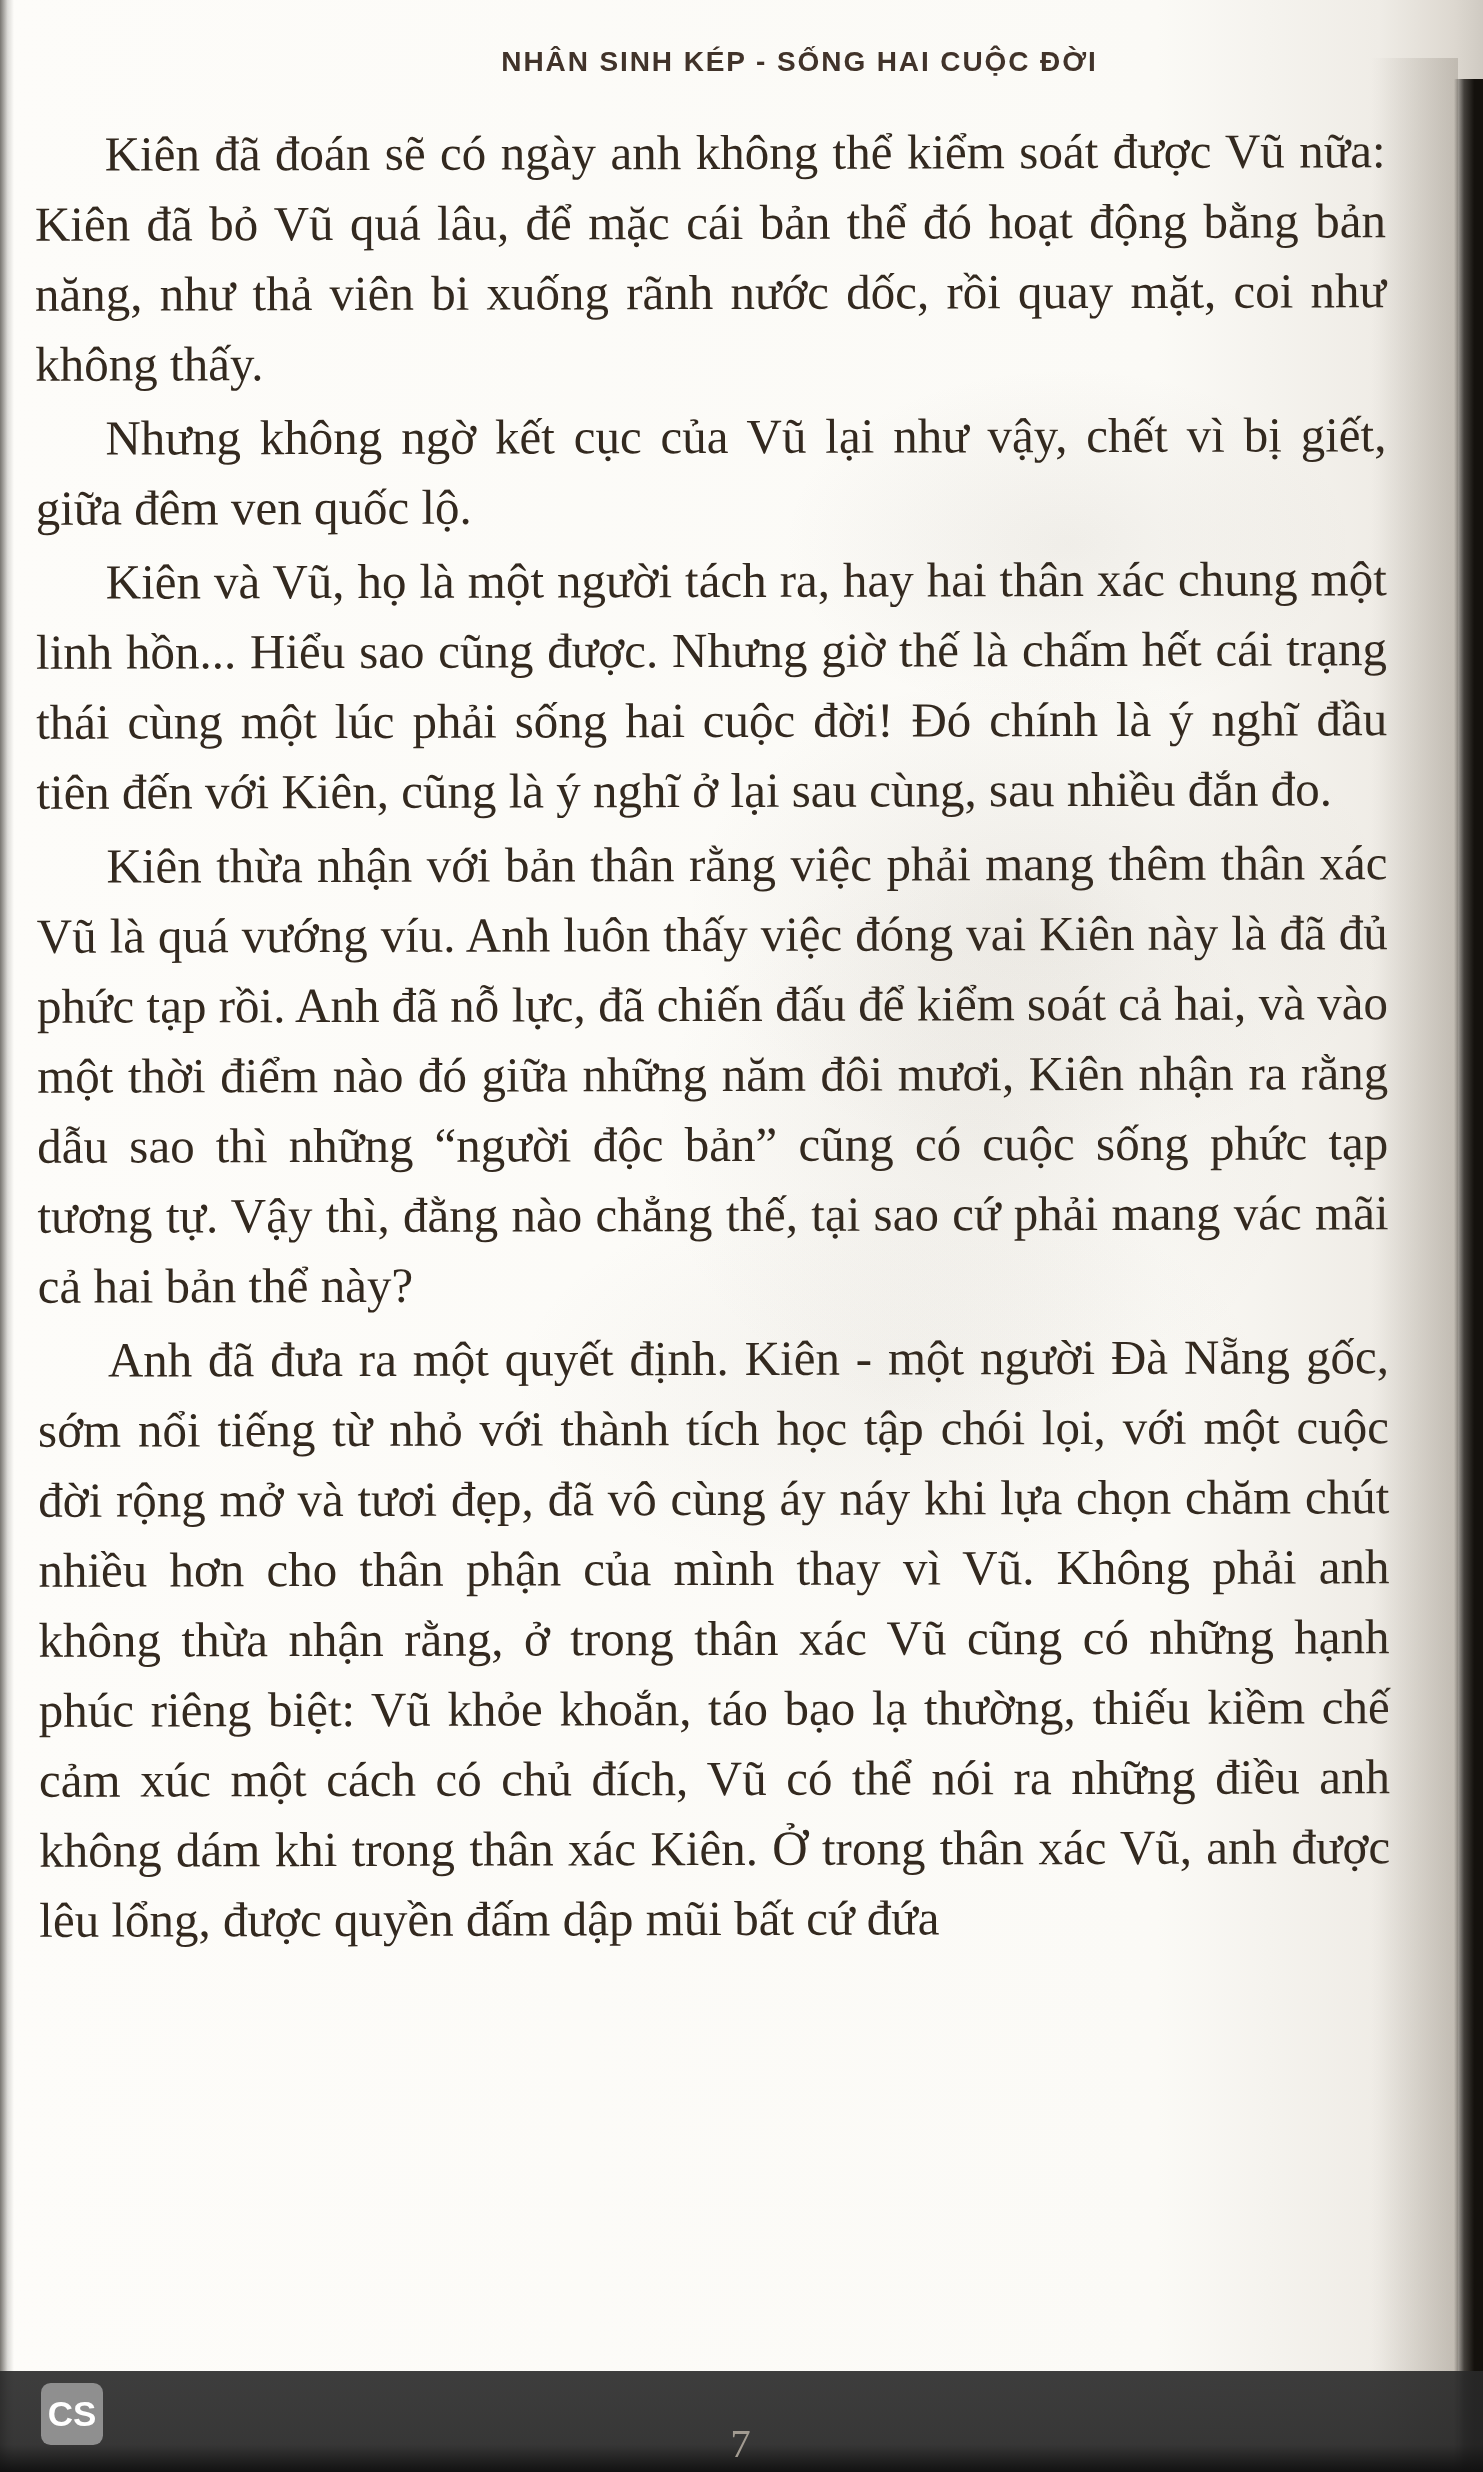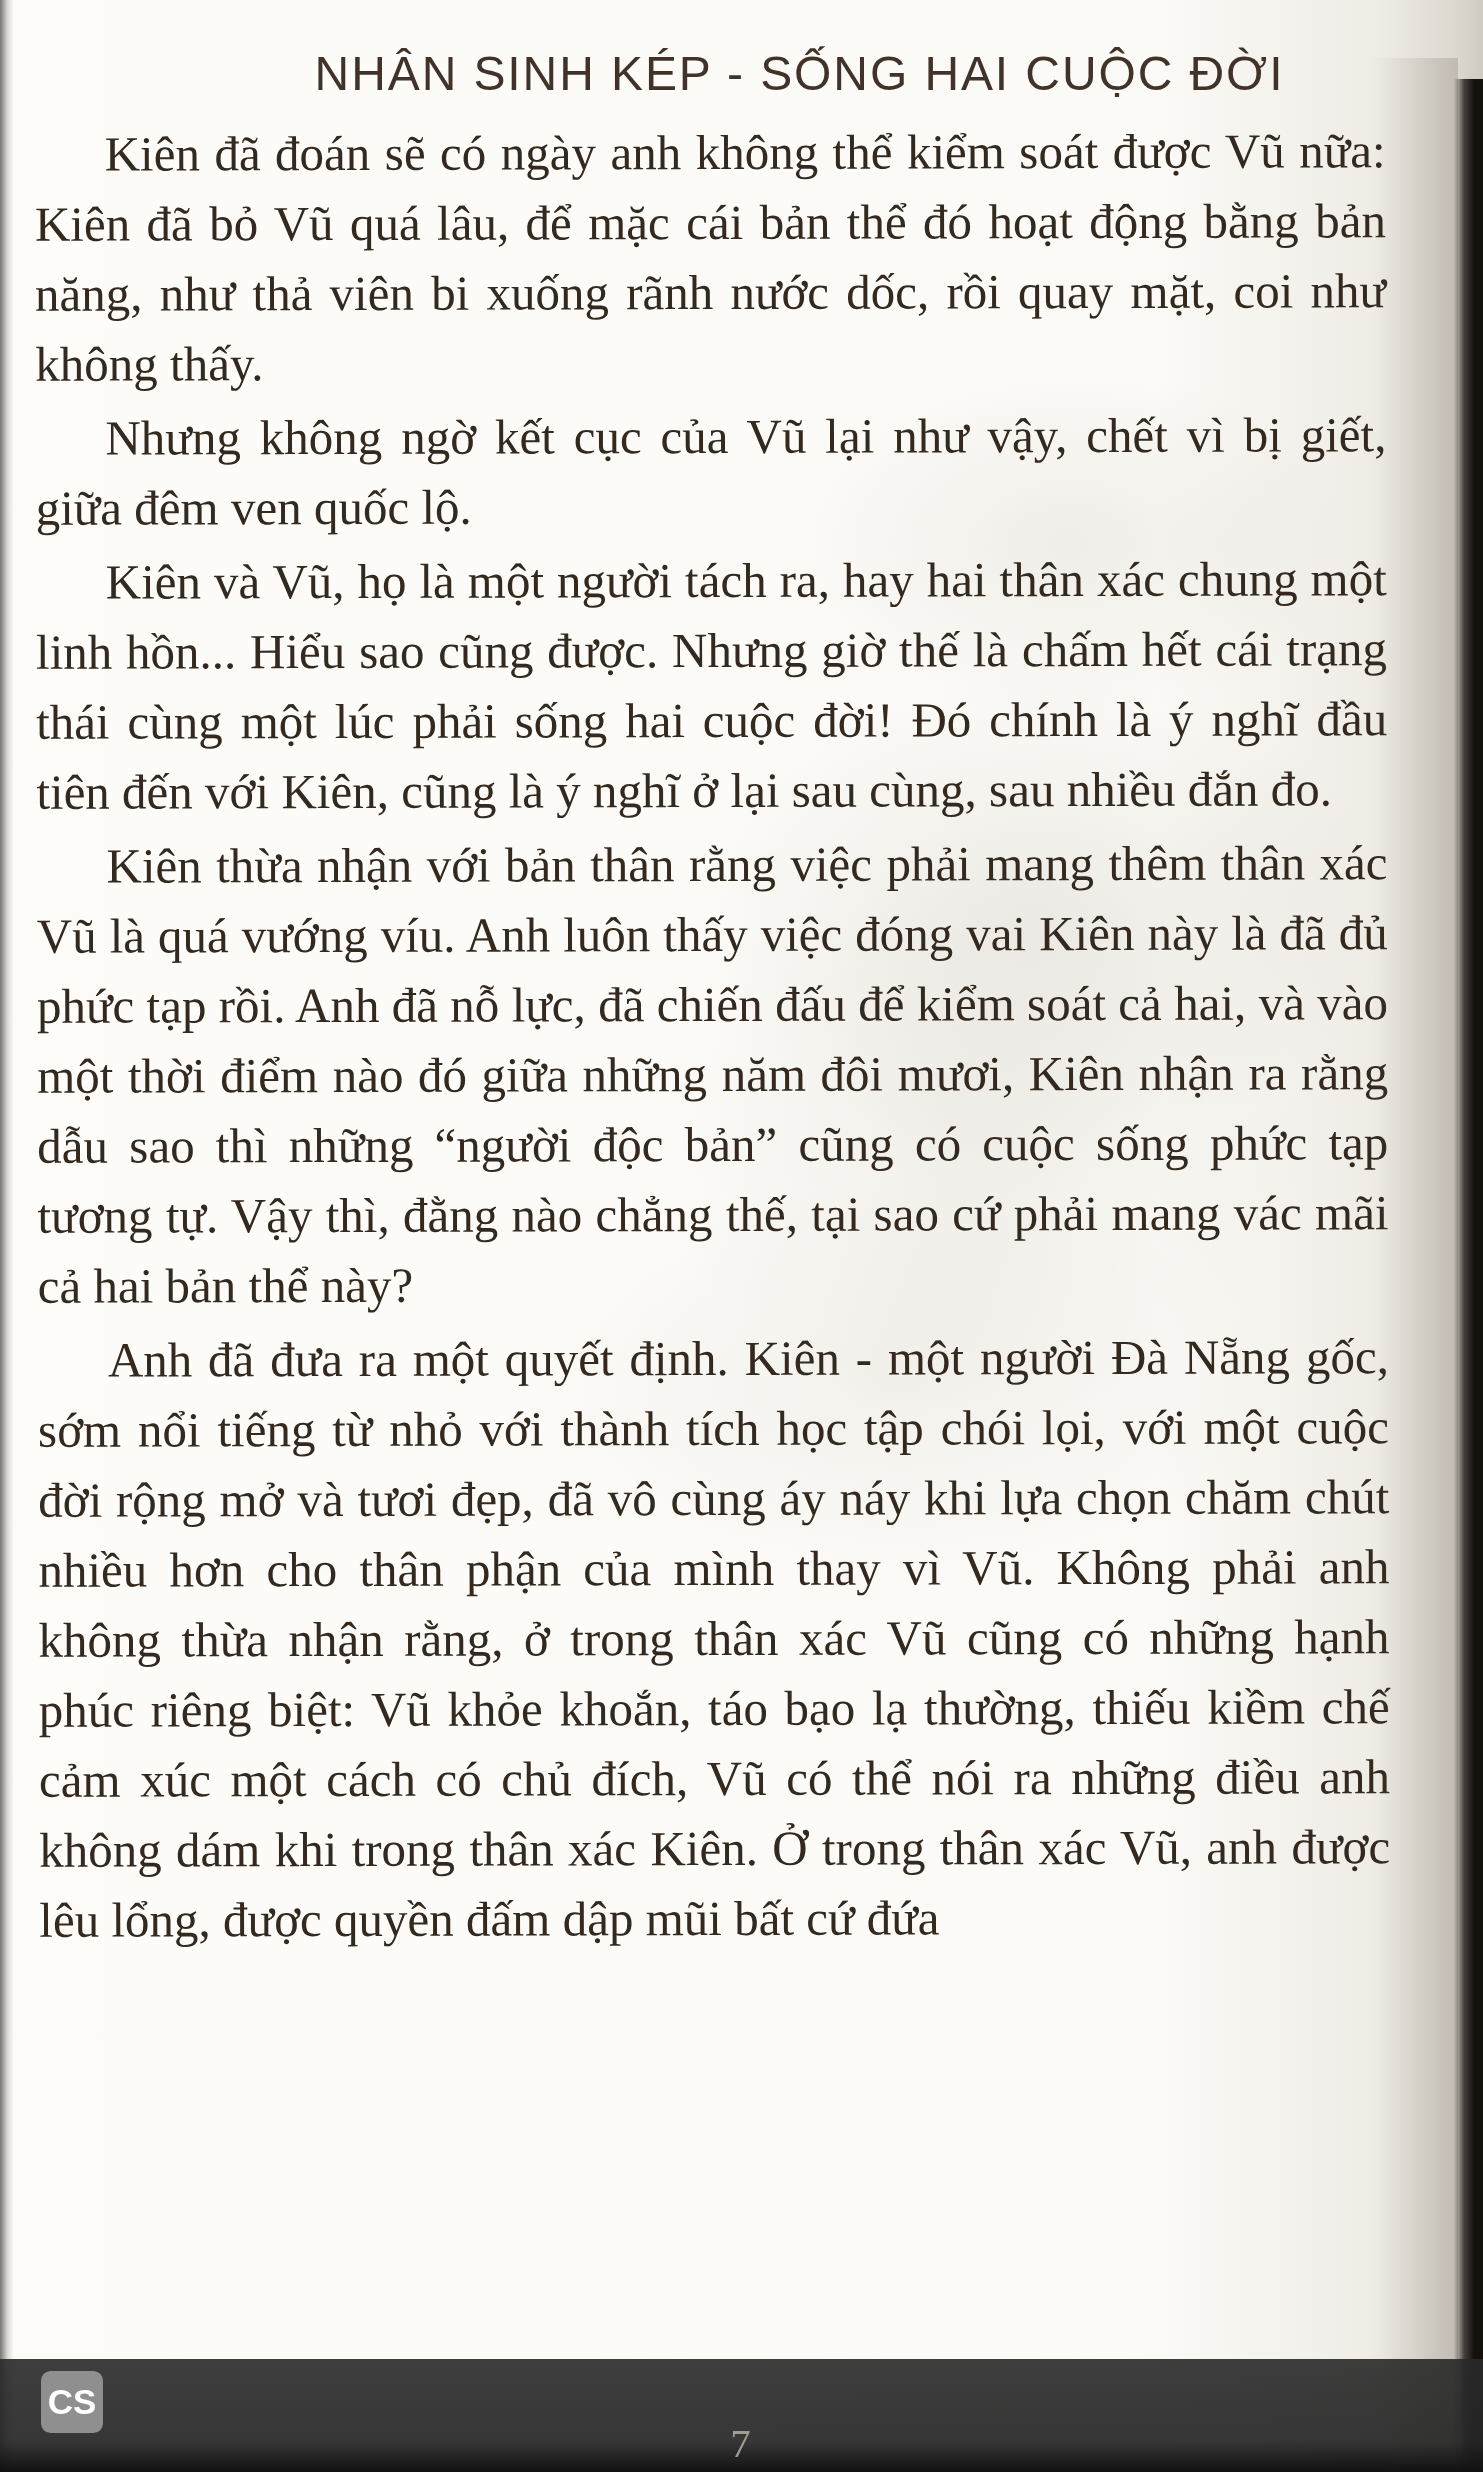--- a/index.html
+++ b/index.html
@@ -31,40 +31,40 @@
       radial-gradient(ellipse 406px 251px at 72% 22%, rgba(140,128,112,0.10), rgba(140,128,112,0) 70%),
       radial-gradient(ellipse 502px 348px at 70% 37%, rgba(140,128,112,0.12), rgba(140,128,112,0) 70%),
       radial-gradient(ellipse 463px 406px at 66% 46%, rgba(140,128,112,0.10), rgba(140,128,112,0) 70%),
       radial-gradient(ellipse 541px 290px at 60% 56%, rgba(140,128,112,0.08), rgba(140,128,112,0) 70%);
   }
   .header{
     position:absolute;top:46px;left:39px;right:93px;
     text-align:center;
     transform:translateX(85px);
     font-family:"Liberation Sans","DejaVu Sans",sans-serif;
-    font-weight:400;
-    font-size:48px;
+    font-weight:700;
+    font-size:28px;
     letter-spacing:1.9px;
     color:#41332a;
     white-space:nowrap;
   }
   .content{
     position:absolute;top:118px;left:37px;right:95px;
     transform:rotate(-0.15deg);
     font-size:49px;
     line-height:70px;
     color:#33291f;
     text-align:justify;
   }
   .content p{
     margin:0 0 3.9px 0;
     text-indent:70px;
   }
   .scan-bar{
-    position:absolute;left:0;right:0;bottom:0;height:114px;
+    position:absolute;left:0;right:0;bottom:0;height:102px;
     background:linear-gradient(to bottom,rgba(41,41,41,0.90) 0%,rgba(38,38,38,0.92) 72%,#101010 100%);
     display:flex;align-items:flex-start;
     padding:11.6px 0 0 41px;
     box-sizing:border-box;
   }
   .cs-logo{
     width:62px;height:62px;
     background:#8f8f8f;
     border-radius:9.7px;
     display:flex;align-items:center;justify-content:center;

